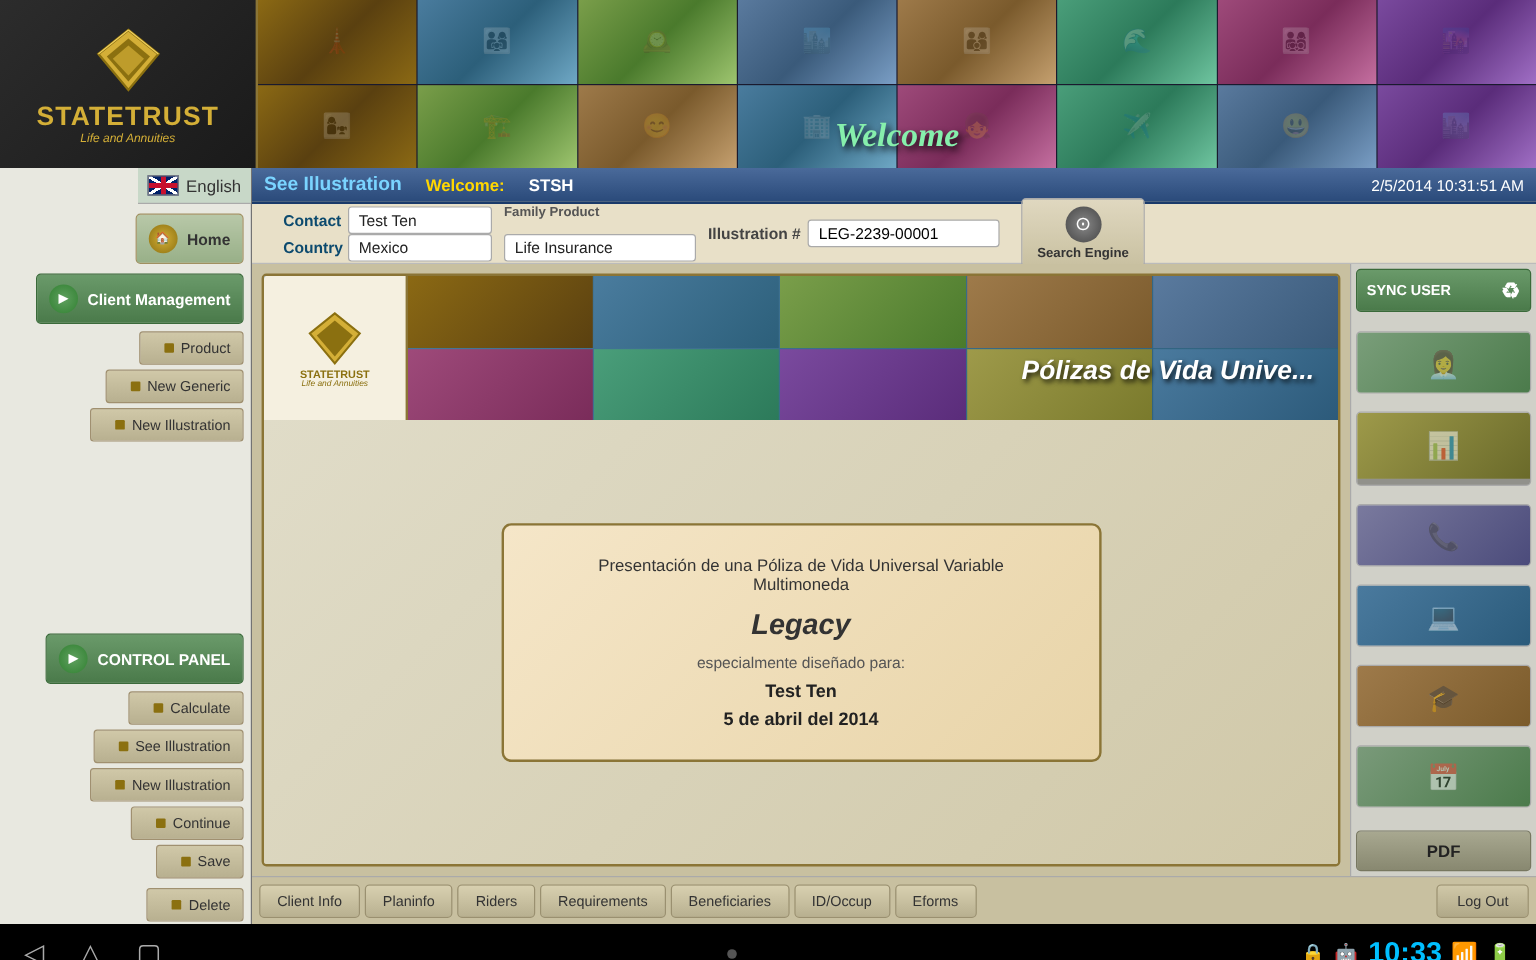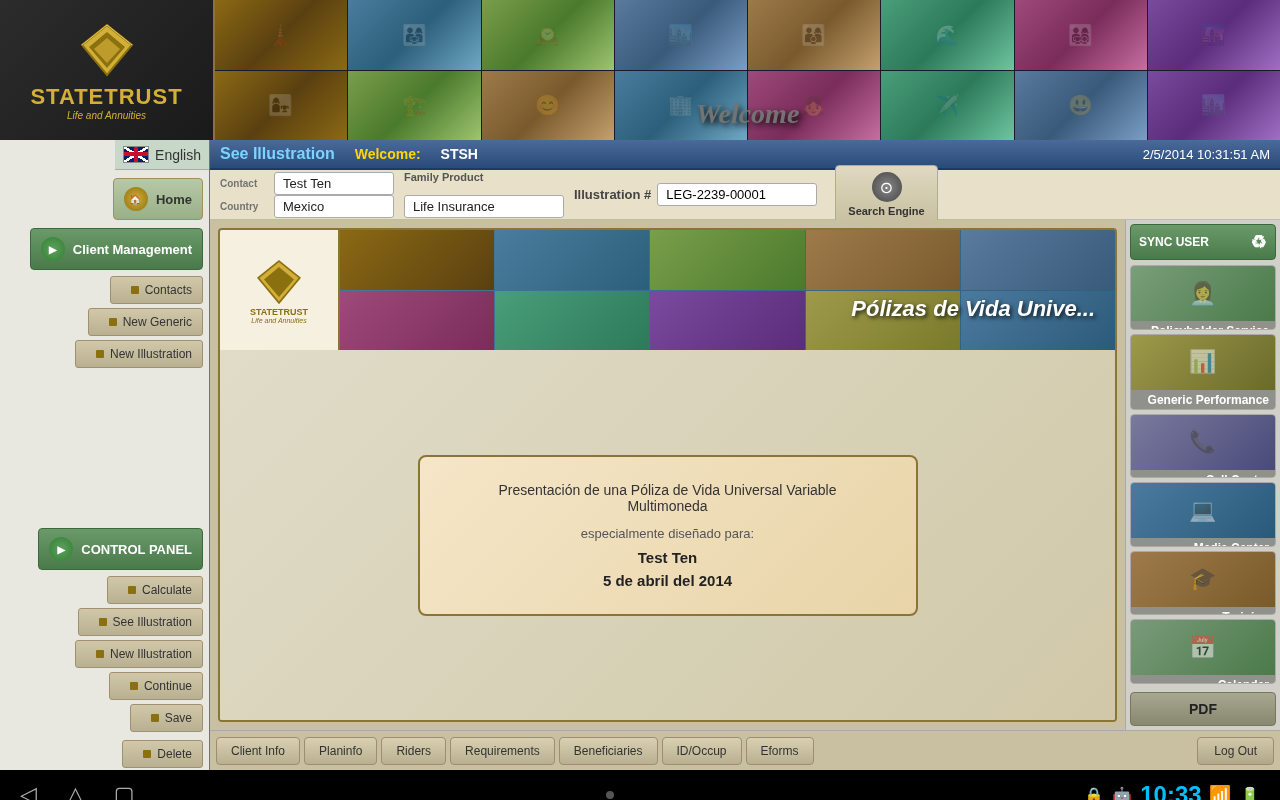--- a/index.html
+++ b/index.html
@@ -241,24 +241,25 @@
     .info-row {
       height: 50px;
       background: #e8e0c8;
       display: flex;
       align-items: center;
       padding: 5px 10px;
       gap: 10px;
       border-bottom: 1px solid #bbb;
     }
     .info-label {
-      font-size: 10px;
-      font-weight: bold;
-      color: #737373;
+      font-size: 13px;
+      font-weight: bold;
+      color: #0c4a6e;
       min-width: 50px;
+      margin-left: 16px;
     }
     .info-value {
       font-size: 13px;
       color: #222;
       background: white;
       border: 1px solid #aaa;
       padding: 3px 8px;
       border-radius: 3px;
       min-width: 120px;
     }
@@ -301,21 +302,21 @@
     }
 
     
     .right-panel {
       width: 155px;
       min-width: 155px;
       background: #d0d0c8;
       display: flex;
       flex-direction: column;
       border-left: 1px solid #aaa;
-      gap: 2px;
+      gap: 13px;
       padding: 4px;
     }
 
     .main-content-row {
       flex: 1;
       display: flex;
       overflow: hidden;
     }
 
     
@@ -648,21 +649,21 @@
       <div class="photo-cell bp8">🌆</div>
       <div class="photo-cell bp1">👩‍👧</div>
       <div class="photo-cell bp3">🏗️</div>
       <div class="photo-cell bp5">😊</div>
       <div class="photo-cell bp2">🏢</div>
       <div class="photo-cell bp7">👧</div>
       <div class="photo-cell bp6">✈️</div>
       <div class="photo-cell bp4">😃</div>
       <div class="photo-cell bp8">🏙️</div>
     </div>
-    <div class="banner-welcome" style="font-family: 'Times New Roman', serif; color: #737373; text-shadow: 3px 3px 6px rgba(0,0,0,0.9);">
+    <div class="banner-welcome" style="font-family: 'Times New Roman', serif; color: #86efac; text-shadow: 3px 3px 6px rgba(0,0,0,0.9);">
       Welcome
     </div>
   </div>
 </div>
 
 <div class="main-layout">
 
   <div class="sidebar">
 
     <div class="lang-bar">
@@ -675,21 +676,21 @@
       <span>Home</span>
     </div>
 
     <div class="sidebar-section-header">
       <div class="sidebar-icon play">▶</div>
       <span>Client Management</span>
     </div>
 
     <div class="sidebar-sub-item">
       <div class="sub-dot"></div>
-      <span>Contacts</span>
+      <span>Product</span>
     </div>
 
     <div class="sidebar-sub-item">
       <div class="sub-dot"></div>
       <span>New Generic</span>
     </div>
 
     <div class="sidebar-sub-item">
       <div class="sub-dot"></div>
       <span>New Illustration</span>
@@ -797,20 +798,21 @@
               <div class="ibp ibp8"></div>
               <div class="ibp ibp9"></div>
               <div class="ibp ibp10"></div>
             </div>
             <div class="illus-title-overlay">Pólizas de Vida Unive...</div>
           </div>
 
           <div class="illus-content">
             <div class="presentation-box">
               <div class="pres-subtitle">Presentación de una Póliza de Vida Universal Variable Multimoneda</div>
+              <div class="pres-title">Legacy</div>
               <div class="pres-for">especialmente diseñado para:</div>
               <div class="pres-name">Test Ten</div>
               <div class="pres-date">5 de abril del 2014</div>
             </div>
           </div>
         </div>
       </div>
 
       <div class="right-panel">
 

